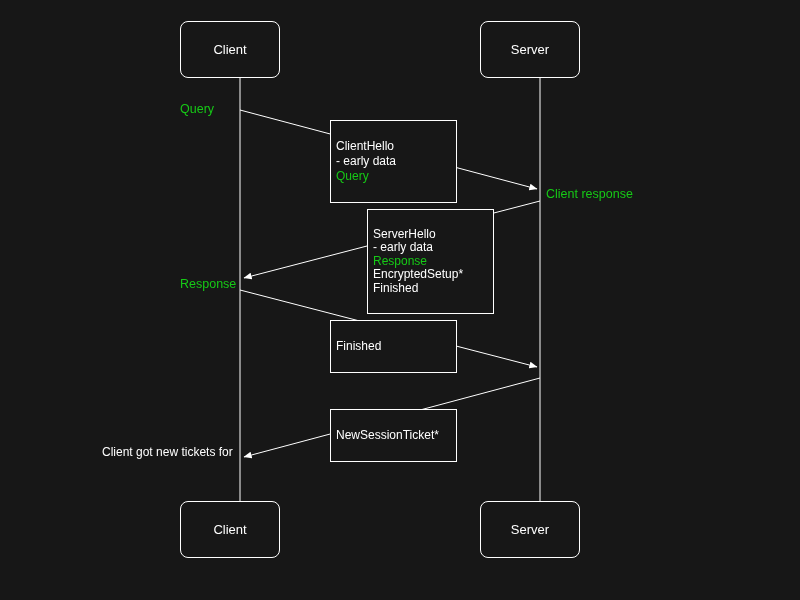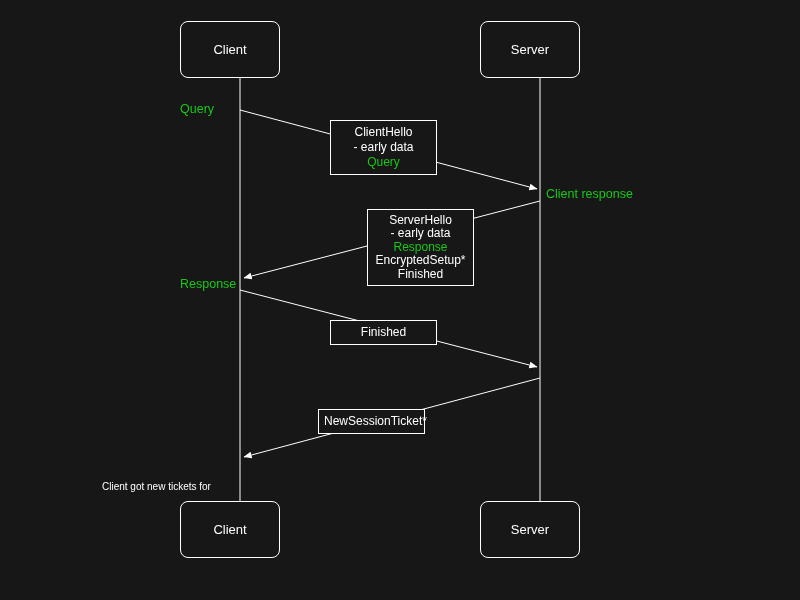--- a/index.html
+++ b/index.html
@@ -25,44 +25,42 @@
     width: 100px; height: 57px;
     border: 1.3px solid var(--c-line);
     border-radius: 8px;
     background: var(--c-background);
     color: var(--c-text);
     font-size: 13px;
     display: flex; align-items: center; justify-content: center;
   }
   .msg {
     position: absolute;
-    width: 107px;
+    width: 127px;
     border: 1.3px solid var(--c-line);
     background: var(--c-background);
     color: var(--c-text);
     font-size: 12px;
-    padding: 4px 5px;
-    text-align: center;
+    padding: 18px 5px;
   }
   .msg div { line-height: 15px; white-space: nowrap; }
   .msg.tight div { line-height: 13.4px; }
   .green { color: var(--c-accent_green); }
   .label {
     position: absolute;
     font-size: 12.5px;
     color: var(--c-accent_green);
     white-space: nowrap;
   }
   .note {
     position: absolute;
-    font-size: 10px;
+    font-size: 12px;
     color: var(--c-text);
     line-height: 16px;
     white-space: nowrap;
-    margin-top: 35px;
   }
 </style>
 </head>
 <body>
 
 <div id="stage">
 
   <svg id="wires">
     <defs>
       <marker id="arrowhead" viewBox="0 0 10 10" refX="8.5" refY="5" markerWidth="9" markerHeight="9" orient="auto">
@@ -101,21 +99,21 @@
     <div>EncryptedSetup*</div>
     <div>Finished</div>
   </div>
 
   <div class="label" style="left:180px; top:277px;">Response</div>
 
   <div class="msg" style="left:330px; top:320px;">
     <div>Finished</div>
   </div>
 
-  <div class="msg" style="left:318px; top:409px;">
+  <div class="msg" style="left:330px; top:409px;">
     <div>NewSessionTicket*</div>
   </div>
 
   <div class="note" style="left:102px; top:444px;">
     <div>Client got new tickets for</div>
   </div>
 
   <div class="actor" style="left:180px; top:501px;">
     <span>Client</span>
   </div>

